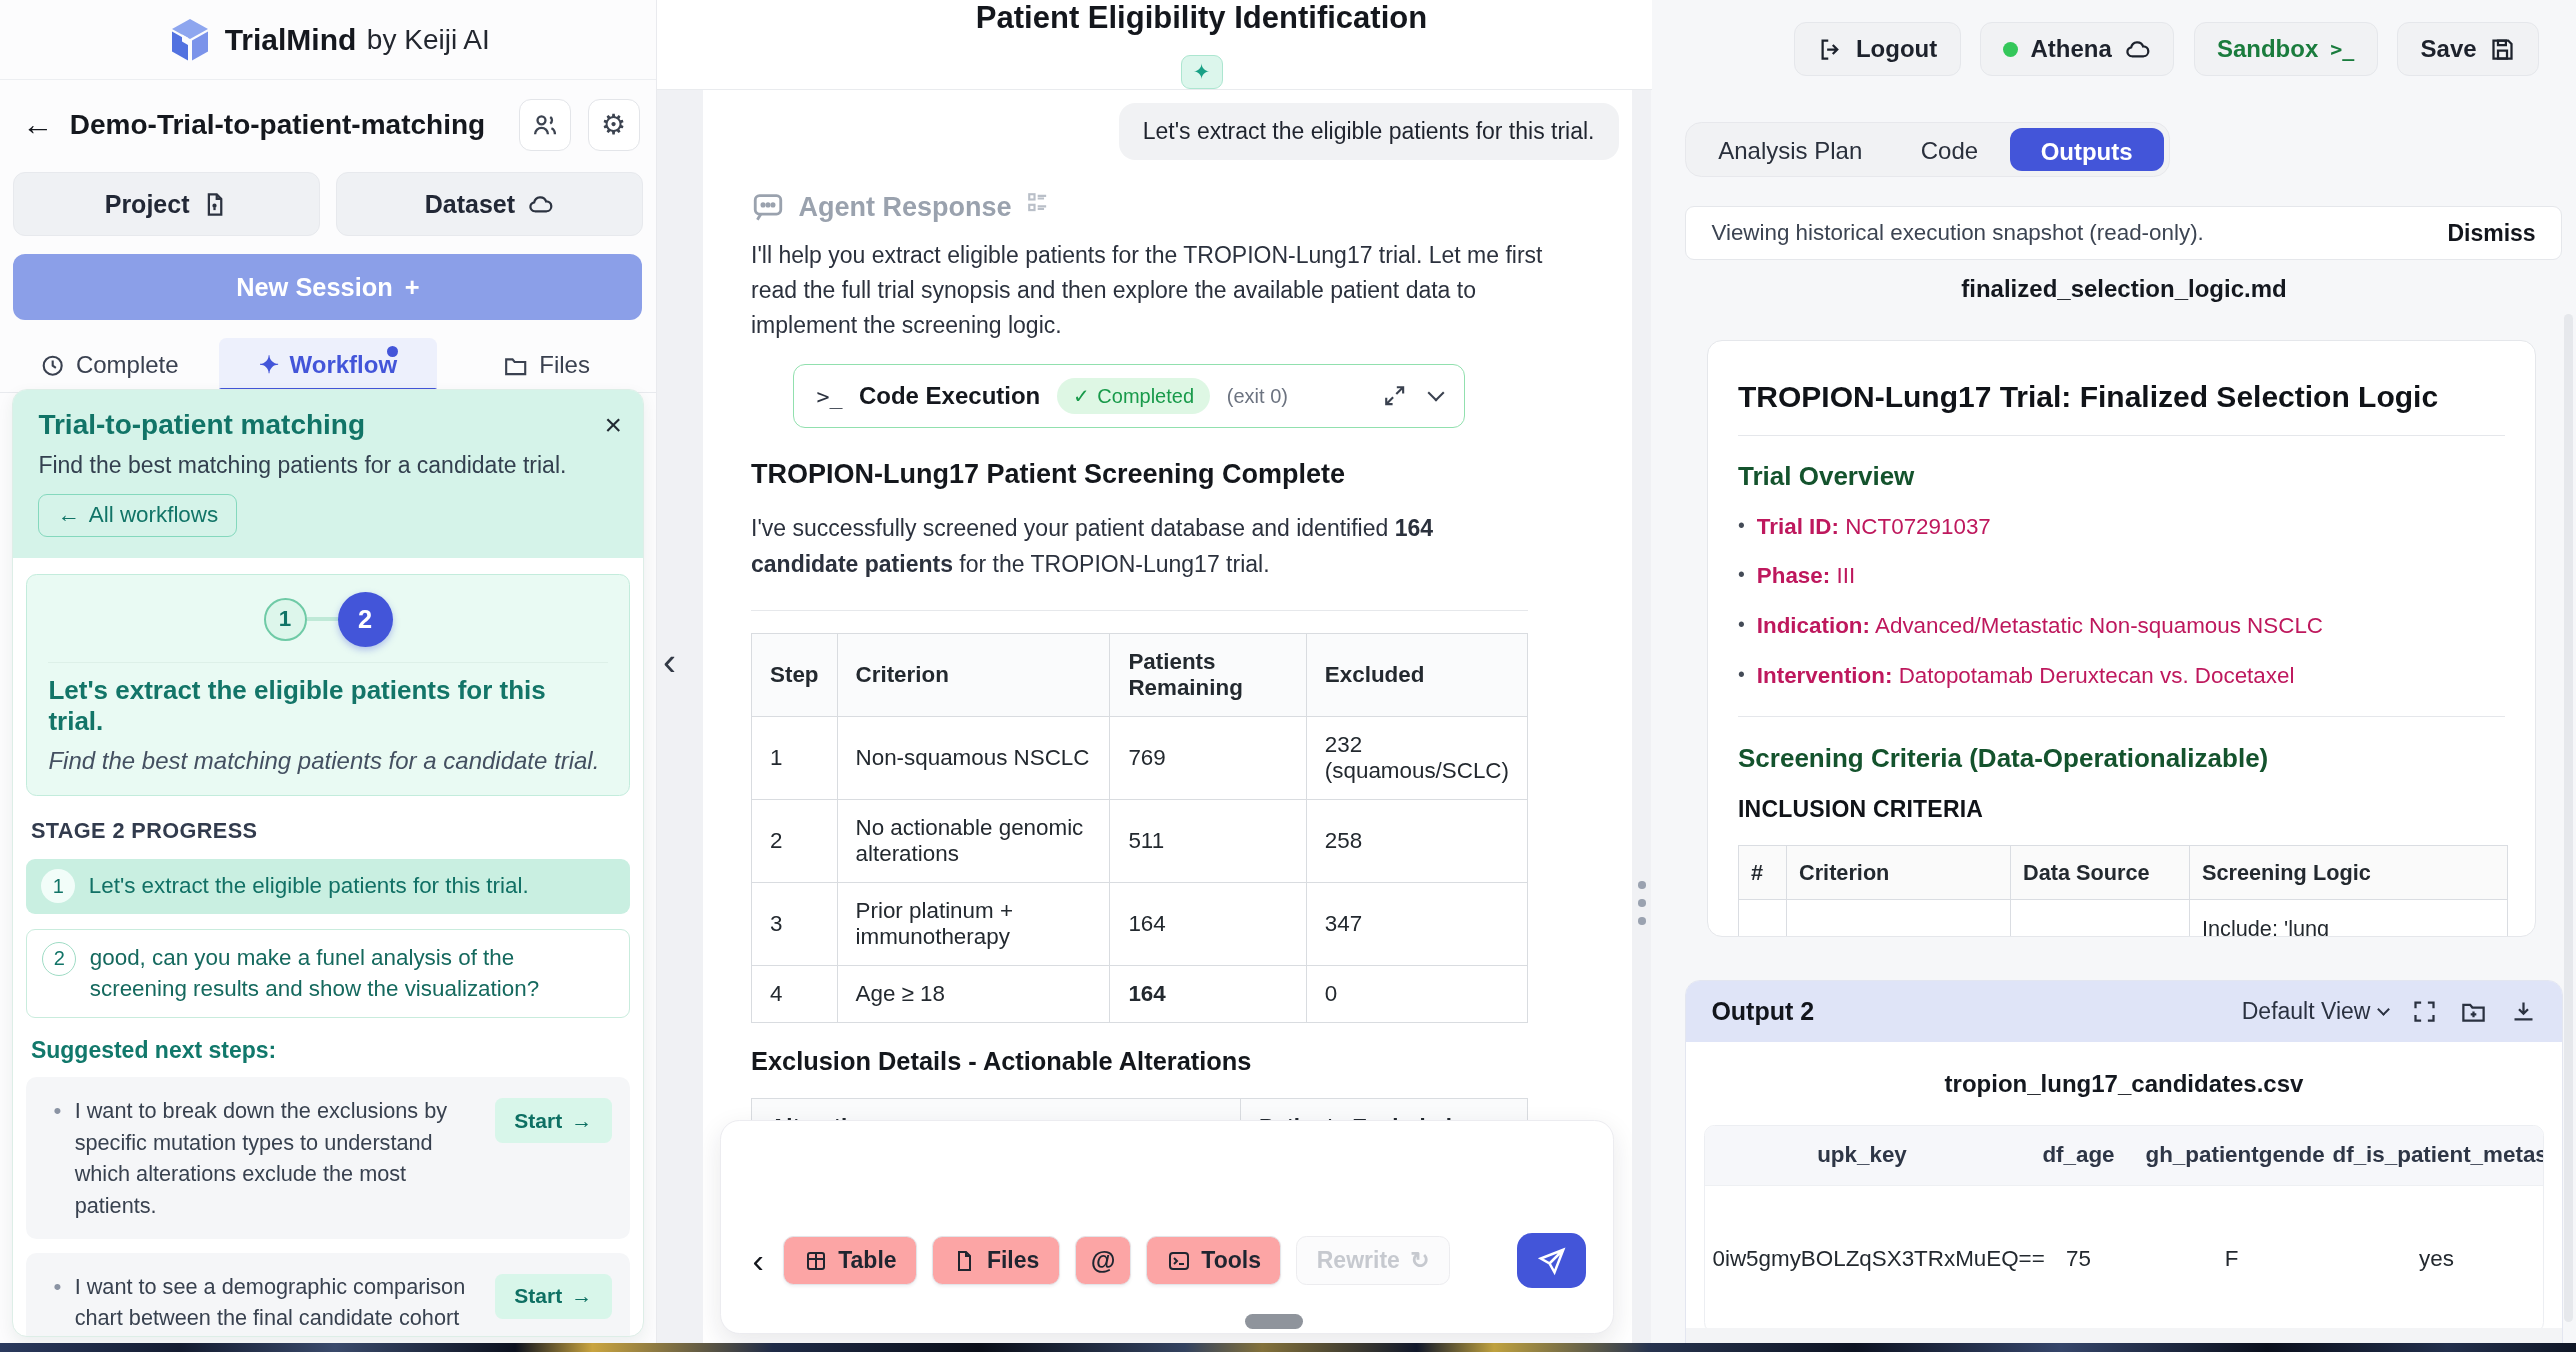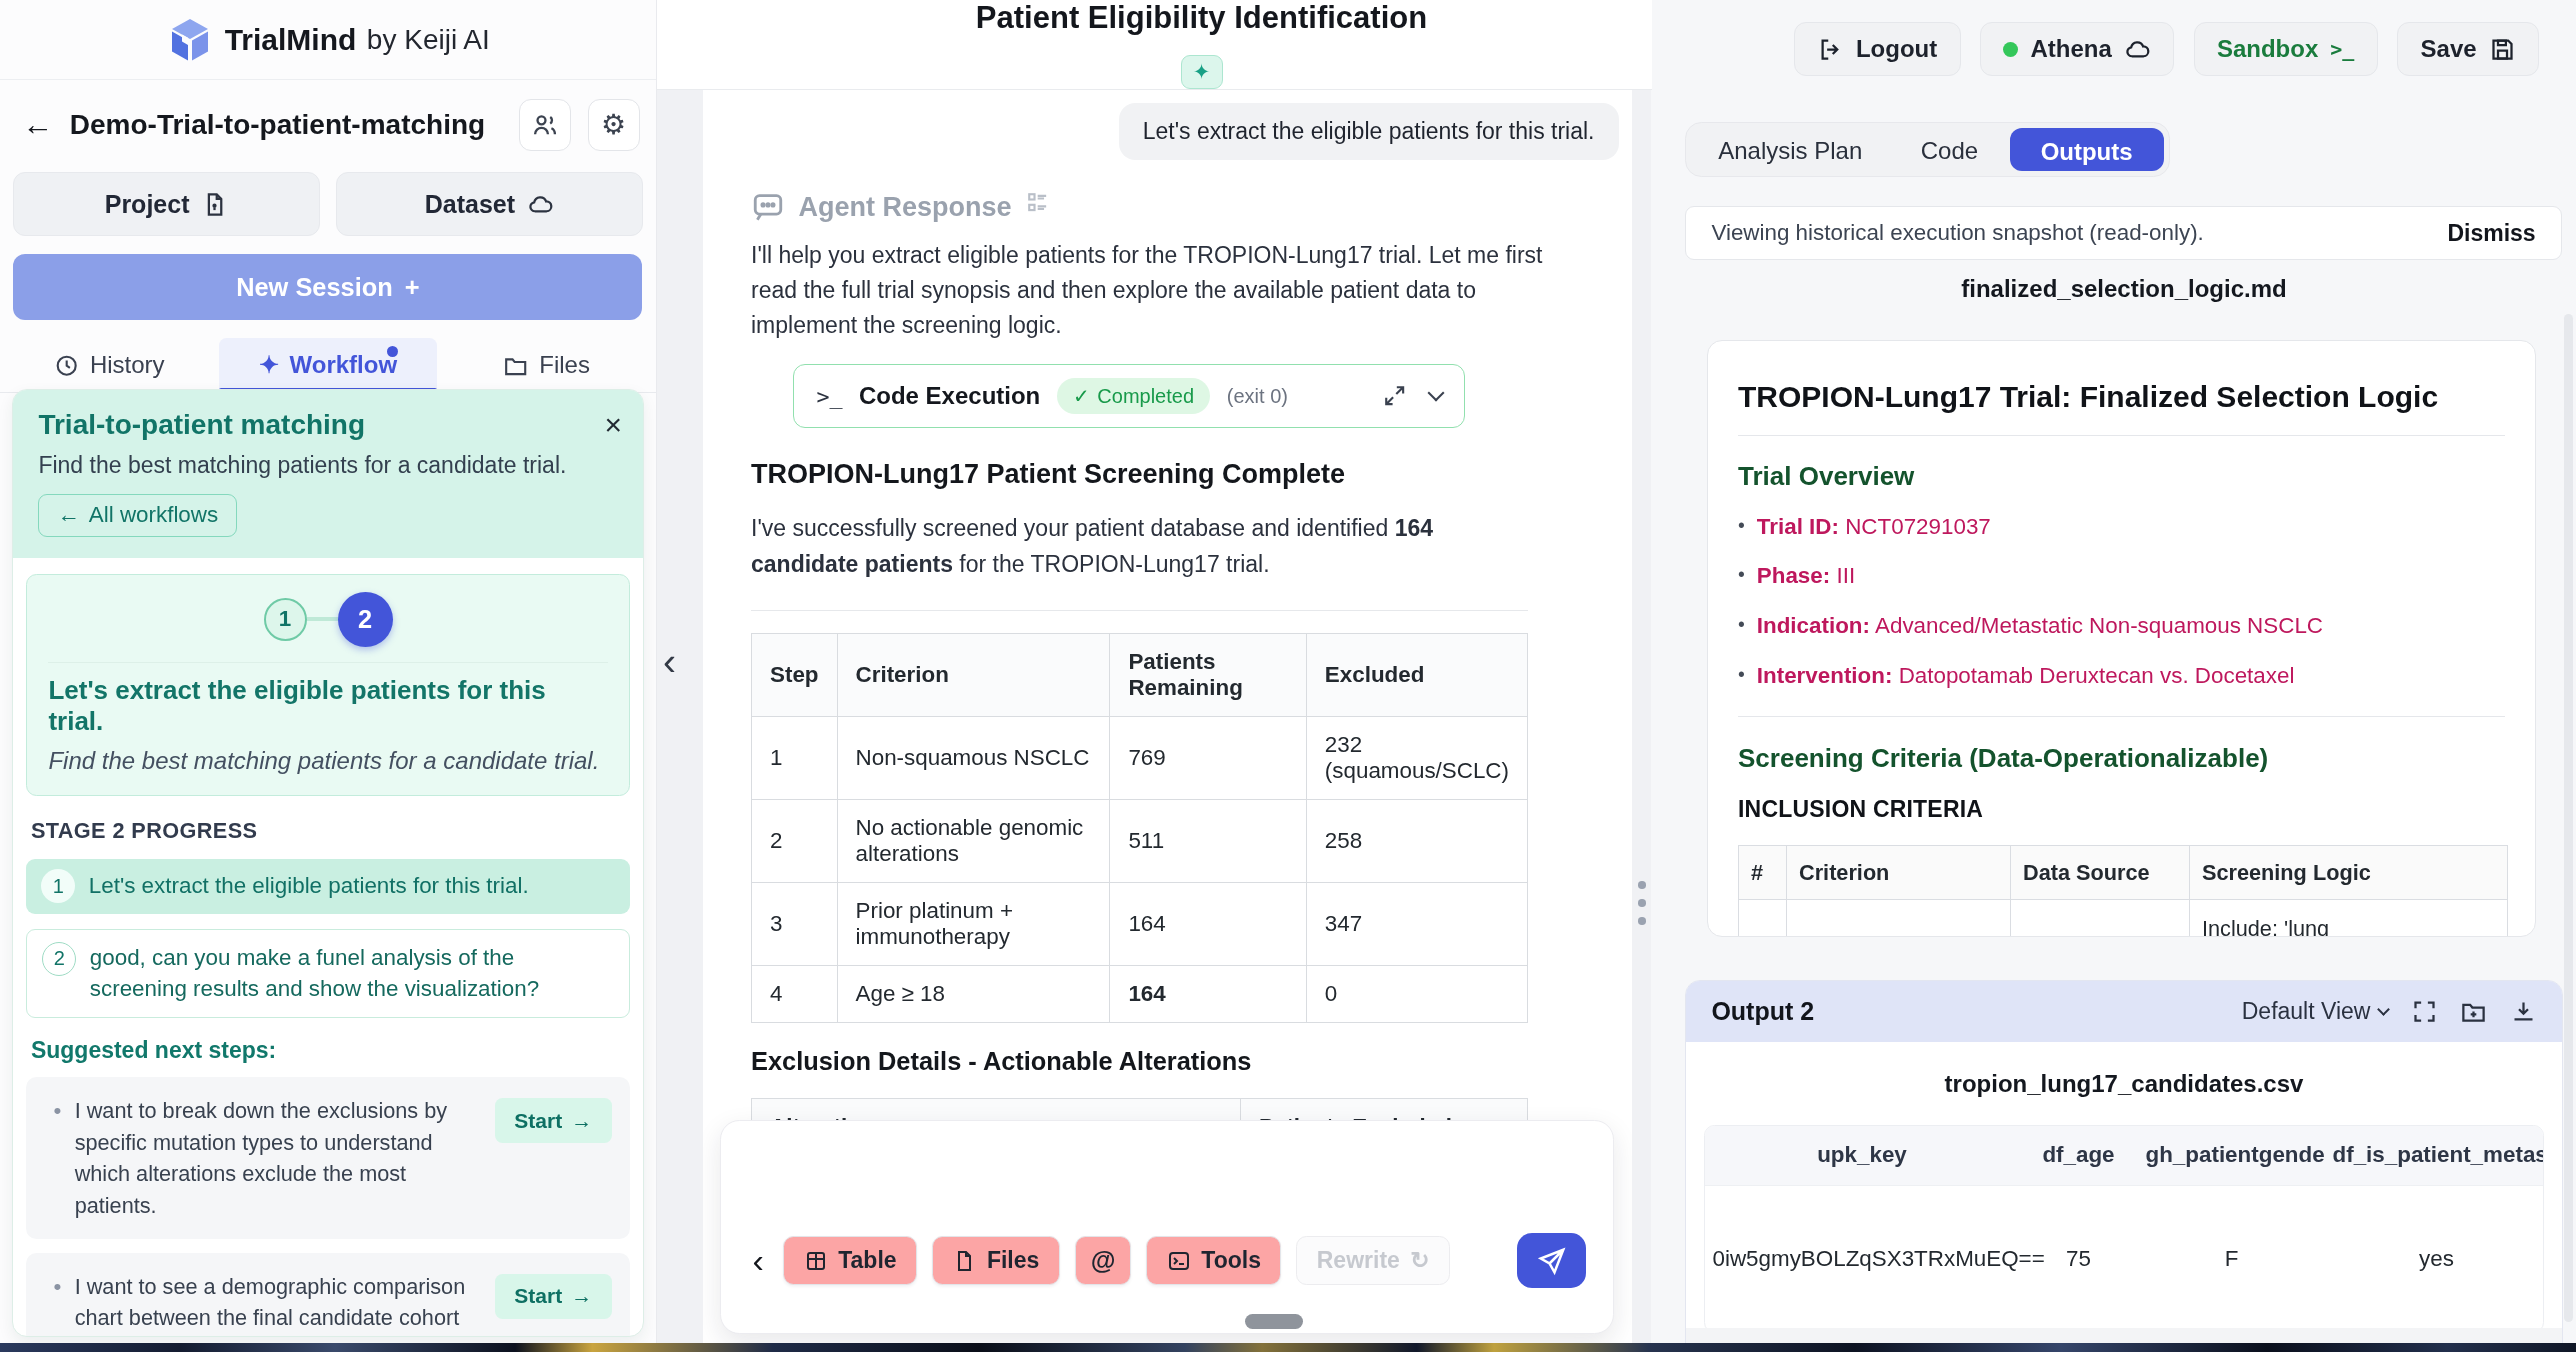--- a/index.html
+++ b/index.html
@@ -211,21 +211,21 @@
       <span>New Session</span>
       <span>+</span>
     </button>
 
     <div class="side-tabs">
       <div class="side-tab">
         <svg viewBox="0 0 24 24" fill="none" stroke="currentColor" stroke-width="2">
           <circle cx="12" cy="12" r="8.5"></circle>
             <path d="M12 7v5l3 2"></path>
         </svg>
-        <span>History</span>
+        <span>Complete</span>
       </div>
       <div class="side-tab active">
         <span class="sparkle">✦</span>
         <span>Workflow</span>
         <span class="dot"></span>
         <span class="underline"></span>
       </div>
       <div class="side-tab">
         <svg viewBox="0 0 24 24" fill="none" stroke="currentColor" stroke-width="2">
           <path d="M3 6h6l2 2.5h10V20H3z"></path>

